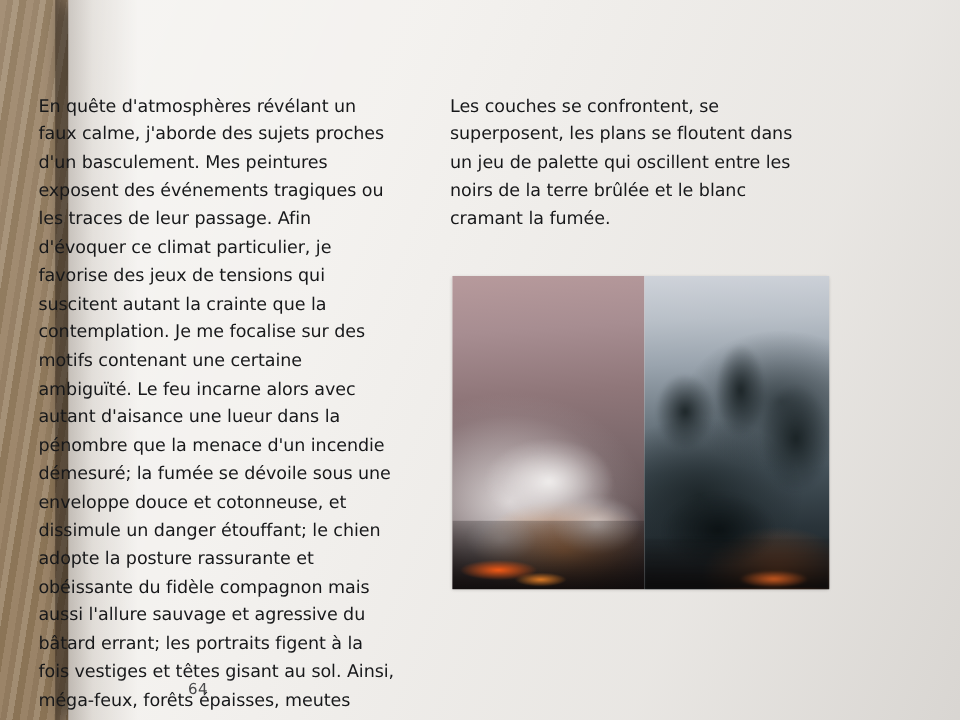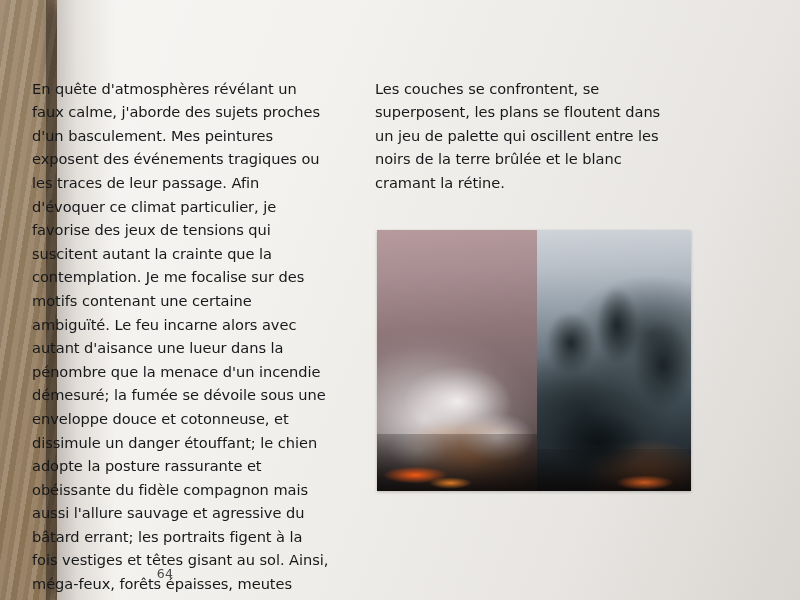--- a/index.html
+++ b/index.html
@@ -216,21 +216,21 @@
 <div id="scene">
 
   <div id="gutter"></div>
 
   <div id="page"></div>
 
   <div id="content">
 
     <p class="col" id="col-left">En quête d'atmosphères révélant un faux calme, j'aborde des sujets proches d'un basculement. Mes peintures exposent des événements tragiques ou les traces de leur passage. Afin d'évoquer ce climat particulier, je favorise des jeux de tensions qui suscitent autant la crainte que la contemplation. Je me focalise sur des motifs contenant une certaine ambiguïté. Le feu incarne alors avec autant d'aisance une lueur dans la pénombre que la menace d'un incendie démesuré; la fumée se dévoile sous une enveloppe douce et cotonneuse, et dissimule un danger étouffant; le chien adopte la posture rassurante et obéissante du fidèle compagnon mais aussi l'allure sauvage et agressive du bâtard errant; les portraits figent à la fois vestiges et têtes gisant au sol. Ainsi, méga-feux, forêts épaisses, meutes imprévisibles et silhouettes étranges se confondent dans des photomontages, des diptyques et des séries de tableaux.</p>
 
-    <p class="col" id="col-right">Les couches se confrontent, se superposent, les plans se floutent dans un jeu de palette qui oscillent entre les noirs de la terre brûlée et le blanc cramant la rétine.</p>
+    <p class="col" id="col-right">Les couches se confrontent, se superposent, les plans se floutent dans un jeu de palette qui oscillent entre les noirs de la terre brûlée et le blanc cramant la fumée.</p>
 
     <div id="figure">
       <div class="panel" id="panel-left"></div>
       <div class="panel" id="panel-right"></div>
     </div>
 
     <div id="folio">64</div>
 
   </div>
 </div>

